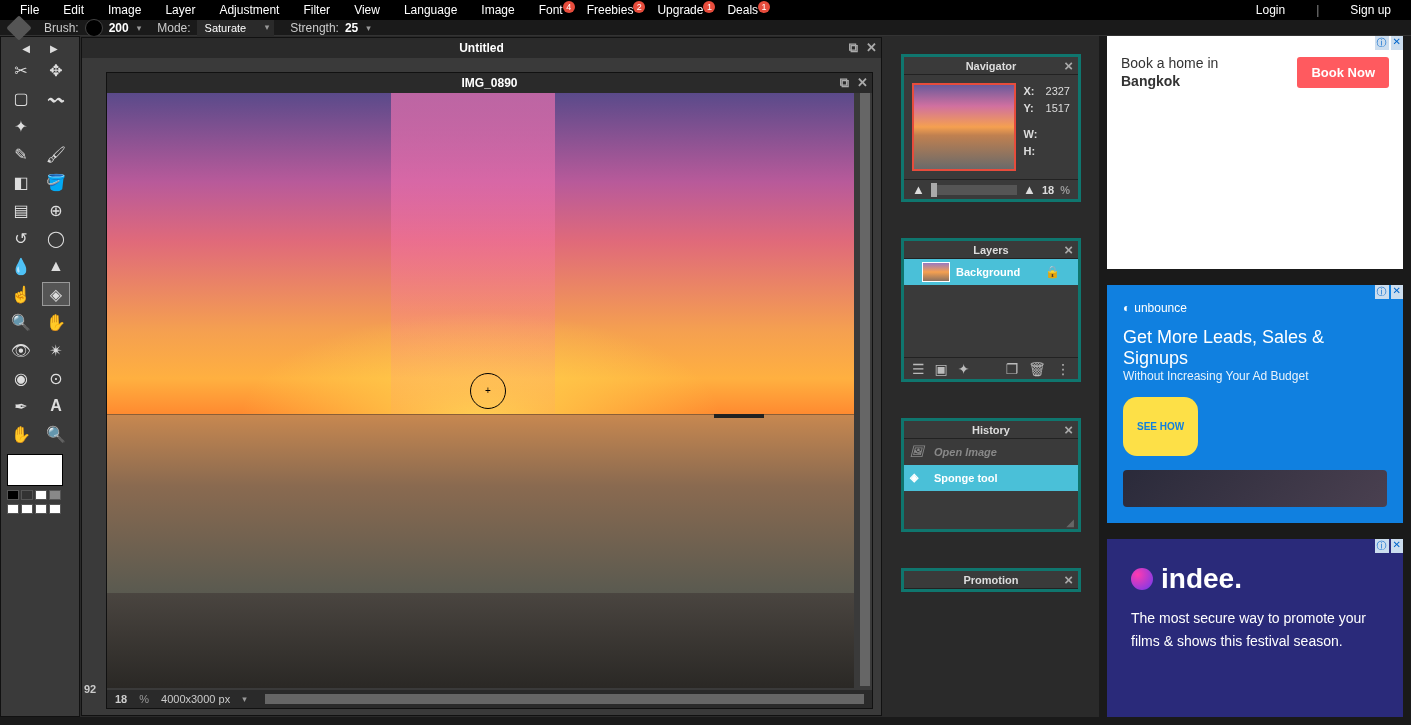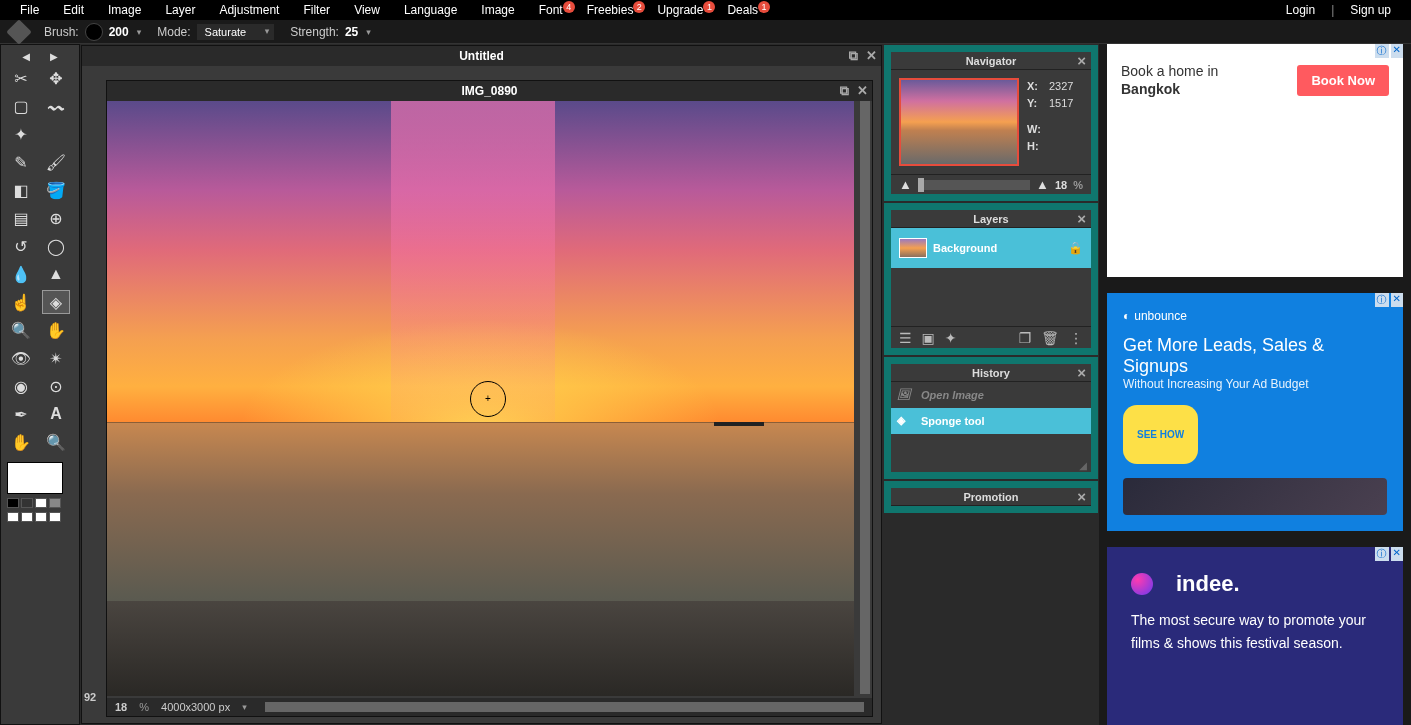--- a/index.html
+++ b/index.html
@@ -2,24 +2,24 @@
 <html><head>
 <meta charset="utf-8">
 <style>
 * { margin: 0; padding: 0; box-sizing: border-box; font-family: Arial, sans-serif; }
 body { background: #1a1a1a; color: #fff; overflow: hidden; width: 1411px; height: 725px; }
 
 .menubar { background: #000; height: 20px; display: flex; align-items: center; padding: 0 10px; font-size: 12px; }
 .menubar .menu-left { display: flex; gap: 4px; }
 .menubar .menu-item { padding: 2px 10px; cursor: pointer; position: relative; }
 .menubar .badge { position: absolute; top: 0px; right: -2px; background: #e74c3c; color: #fff; font-size: 9px; width: 12px; height: 12px; border-radius: 50%; display: flex; align-items: center; justify-content: center; }
-.menubar .menu-right { margin-left: auto; display: flex; gap: 6px; align-items: center; }
+.menubar .menu-right { margin-left: auto; display: flex; gap: 21px; align-items: center; }
 .menubar .sep { color: #888; }
 
-.toolbar { background: #1a1a1a; height: 24px; display: flex; align-items: center; padding: 0 10px; font-size: 12px; gap: 16px; border-bottom: 1px solid #333; }
+.toolbar { background: #1a1a1a; height: 16px; display: flex; align-items: center; padding: 0 10px; font-size: 12px; gap: 16px; border-bottom: 1px solid #333; }
 .toolbar .tool-icon { width: 18px; height: 18px; background: #555; transform: rotate(45deg); border-radius: 2px; }
 .toolbar .brush-group, .toolbar .mode-group, .toolbar .strength-group { display: flex; align-items: center; gap: 6px; }
 .toolbar .brush-disc { width: 18px; height: 18px; background: #000; border-radius: 50%; border: 1px solid #444; }
 .toolbar .field { color: #ccc; }
 .toolbar .val { font-weight: bold; }
 .toolbar .dropdown { background: #2a2a2a; padding: 2px 28px 2px 8px; font-size: 11px; position: relative; }
 .toolbar .dropdown::after { content: "▾"; position: absolute; right: 5px; font-size: 9px; color: #999; }
 .toolbar .caret { font-size: 9px; color: #999; margin-left: 2px; }
 
 .main { display: flex; height: calc(725px - 44px); }
@@ -54,39 +54,39 @@
 .vscroll { position: absolute; right: 2px; top: 20px; bottom: 22px; width: 10px; background: #444; }
 .vscroll .thumb { position: absolute; top:0; left:0; right:0; height: 100%; background: #666; }
 .canvas-status { height: 18px; background: #2a2a2a; display: flex; align-items: center; font-size: 11px; color: #ccc; gap: 12px; padding: 0 8px; }
 .canvas-status .zoom-num { font-weight: bold; }
 .canvas-status .pct { color: #999; }
 .canvas-status .hscroll { flex:1; height:10px; background: #444; margin-left: 6px; position: relative; }
 .canvas-status .hscroll .thumb { position: absolute; left:0; right:0; top:0; bottom:0; background:#666; }
 .left-num { position: absolute; left: 4px; bottom: 22px; font-size: 11px; color: #ccc; font-weight: bold; }
 
 .panels { width: 216px; background: #2a2a2a; display: flex; flex-direction: column; }
-.panel { background: #3a3a3a; border: 7px solid #0f766e; margin: 1px; }
+.panel { background: #3a3a3a; border: 3px solid #0f766e; margin: 18px; }
 .panel-title { height: 18px; display: flex; align-items: center; justify-content: center; position: relative; font-size: 11px; font-weight: bold; color: #ddd; border-bottom: 1px solid #222; }
 .panel-title .close { position: absolute; right: 5px; color: #aaa; font-size: 15px; }
 
 .nav-body { display: flex; gap: 8px; padding: 8px; }
 .nav-thumb { width: 120px; height: 88px; border: 2px solid #e74c3c; background: linear-gradient(180deg,#6a5a9a 0%,#d070a0 25%,#f5a050 50%,#c08050 60%,#6a6a6a 100%); }
 .nav-coords { font-size: 11px; color: #ddd; line-height: 1.5; }
 .nav-coords .row { display: flex; }
 .nav-coords .lbl { width: 22px; font-weight: bold; }
 .nav-coords .gap { height: 10px; }
 .nav-zoom { height: 20px; display: flex; align-items: center; padding: 0 8px; gap: 6px; color: #ddd; font-size: 11px; border-top: 1px solid #222; }
 .nav-zoom .slider { flex:1; height: 10px; background: #555; position: relative; }
 .nav-zoom .slider .knob { position: absolute; left: 0; top:-2px; width: 6px; height: 14px; background: #aaa; }
 .nav-zoom .pct { color: #999; font-weight: bold; }
 .nav-zoom .zv { font-weight: bold; }
 .nav-zoom .mtn { font-size: 13px; }
 
 .layers-body { min-height: 98px; }
-.layer-row { height: 40px; display: flex; align-items: center; background: #4ac0d8; color: #fff; font-size: 11px; font-weight: bold; padding: 0 8px; gap: 6px; }
+.layer-row { height: 26px; display: flex; align-items: center; background: #4ac0d8; color: #fff; font-size: 11px; font-weight: bold; padding: 0 18px; gap: 6px; }
 .layer-thumb { width: 28px; height: 20px; background: linear-gradient(180deg,#9a7ac0,#f5a050 50%,#8a7060); border: 1px solid #fff; }
 .layer-lock { margin-left: auto; color: #ddd; font-size: 12px; }
 .layers-foot { height: 22px; display: flex; align-items: center; padding: 0 8px; gap: 10px; color: #bbb; font-size: 14px; border-top: 1px solid #222; }
 .layers-foot .spacer { flex: 1; }
 
 .history-body { min-height: 78px; }
 .hist-row { height: 26px; display: flex; align-items: center; gap: 6px; padding: 0 6px; font-size: 11px; font-weight: bold; }
 .hist-row.dim { color: #888; font-style: italic; }
 .hist-row.sel { background: #4ac0d8; color: #fff; }
 .hist-icon { width: 18px; height: 14px; display: inline-block; }
@@ -112,21 +112,21 @@
 .ad-corner span { background:#cde; padding:0 2px; }
 
 .ad2 { height: 252px; background: #1080e0; position: relative; color:#fff; padding: 16px; display:flex; flex-direction:column; }
 .ad2 .ublogo { font-size: 12px; display:flex; align-items:center; gap:4px; }
 .ad2 .h { font-size: 18px; font-weight: normal; margin-top: 12px; }
 .ad2 .sub { font-size: 12px; opacity: .9; }
 .ad2 .pill { background:#fde047; color:#1080e0; align-self:flex-start; padding: 24px 14px; border-radius: 14px; font-size: 10px; font-weight: bold; margin-top: 14px; }
 .ad2 .shots { margin-top: 14px; flex:1; background: linear-gradient(135deg,#2a2a3a,#4a4050); border-radius:4px; }
 
 .ad3 { height: 186px; background: #2a2a7a; position: relative; color:#fff; padding: 24px 24px; display:flex; flex-direction:column; gap: 12px; }
-.ad3 .logo { font-size: 22px; font-weight: bold; display:flex; align-items:center; gap:23px; }
+.ad3 .logo { font-size: 28px; font-weight: bold; display:flex; align-items:center; gap:8px; }
 .ad3 .logo .dot { width:22px; height:22px; border-radius:50%; background: radial-gradient(circle at 30% 30%, #ff3ab0, #6a3af0); }
 .ad3 .copy { font-size: 14px; line-height: 1.6; }
 </style>
 </head>
 <body>
 
 <div class="menubar">
   <div class="menu-left" id="menu-left">
       <span class="menu-item">File</span>
       <span class="menu-item">Edit</span>

